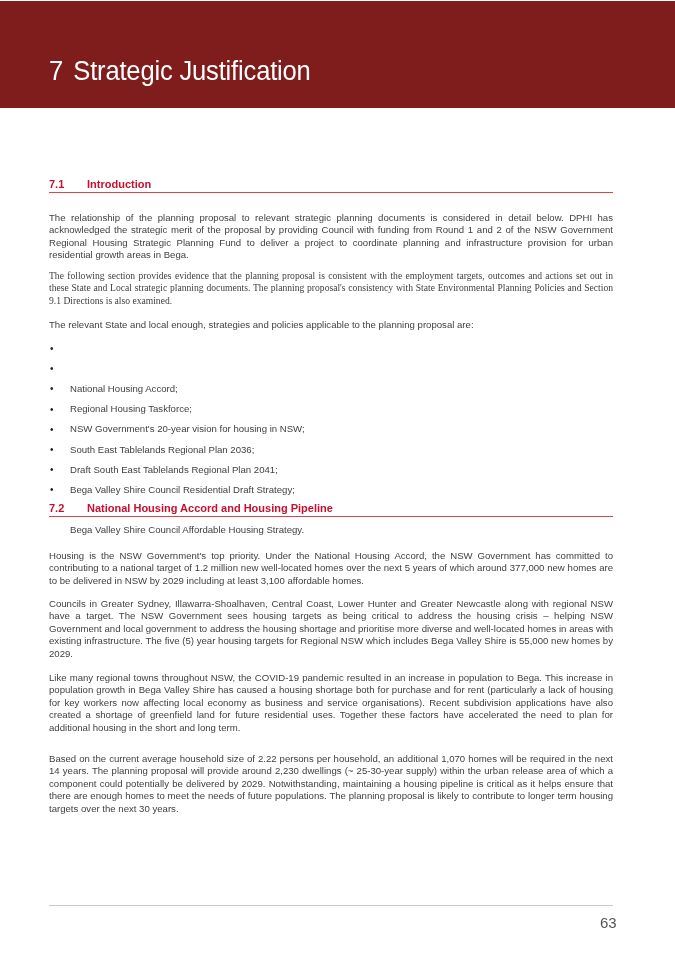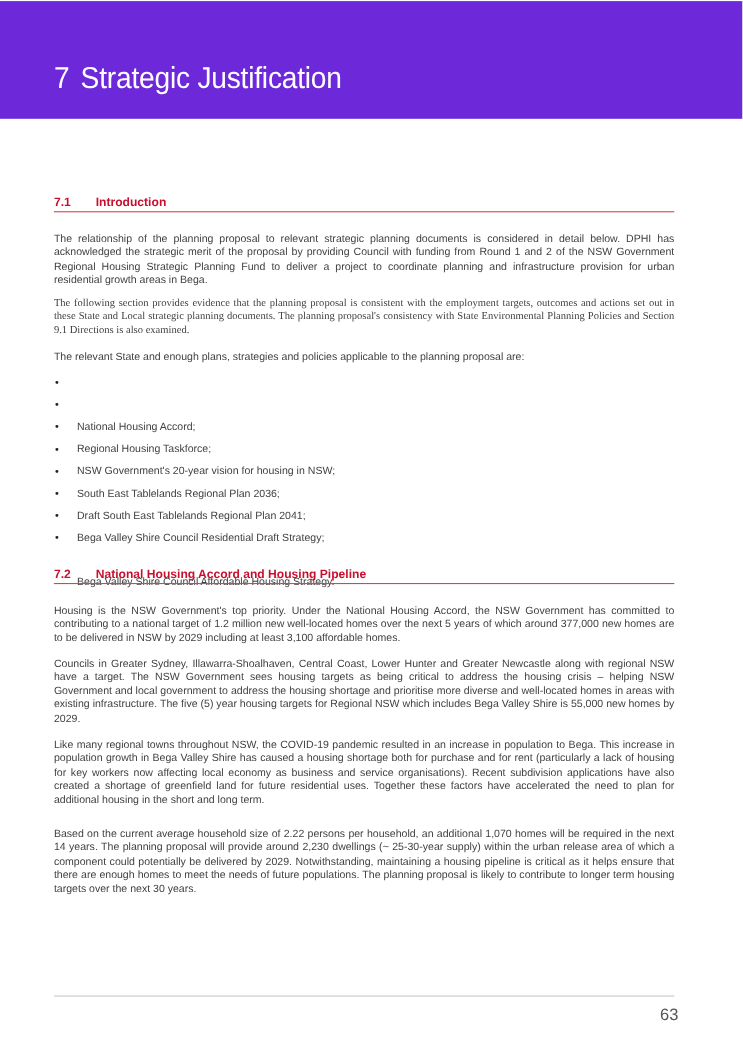--- a/index.html
+++ b/index.html
@@ -2,21 +2,21 @@
 <html><head>
 <meta charset="utf-8">
 <style>
   html, body { margin: 0; padding: 0; background: #ffffff; }
   body {
     width: 675px; height: 954px; position: relative; overflow: hidden;
     font-family: "Liberation Sans", sans-serif; color: #3c3c3c;
   }
   .banner {
     position: absolute; left: 0; top: 1px; width: 675px; height: 107px;
-    background: #6d28d9;
+    background: #7f1d1d;
   }
   .banner-title {
     position: absolute; left: 49px; top: 54px;
     font-family: "Liberation Sans", sans-serif; font-size: 27.5px; font-weight: normal;
     color: #ffffff; letter-spacing: -0.2px; white-space: nowrap;
     transform: scaleX(0.93); transform-origin: left center;
   }
   .banner-title .num { margin-right: 11px; }
   .content { position: absolute; left: 49px; top: 0; width: 564px; }
   .h2 {
@@ -57,21 +57,21 @@
 </div>
 
 <div class="content">
 
   <div class="h2" style="top:178px;">
     <span class="num">7.1</span><span>Introduction</span>
   </div>
 
   <div class="p" style="top:212px;">The relationship of the planning proposal to relevant strategic planning documents is considered in detail below. DPHI has acknowledged the strategic merit of the proposal by providing Council with funding from Round 1 and 2 of the NSW Government Regional Housing Strategic Planning Fund to deliver a project to coordinate planning and infrastructure provision for urban residential growth areas in Bega.</div>
   <div class="p" style="top:270px;font-family:Liberation Serif, serif;">The following section provides evidence that the planning proposal is consistent with the employment targets, outcomes and actions set out in these State and Local strategic planning documents. The planning proposal's consistency with State Environmental Planning Policies and Section 9.1 Directions is also examined.</div>
-  <div class="p" style="top:319px;">The relevant State and enough plans, strategies and policies applicable to the planning proposal are:</div>
+  <div class="p" style="top:319px;">The relevant State and local enough, strategies and policies applicable to the planning proposal are:</div>
 
   <ul class="bullets">
     <li>
         <span class="dot">•</span>
         <span class="txt">National Housing Accord;</span>
       </li>
     <li>
         <span class="dot">•</span>
         <span class="txt">Regional Housing Taskforce;</span>
       </li>
@@ -93,21 +93,21 @@
       </li>
     <li>
         <span class="dot">•</span>
       </li>
     <li>
         <span class="dot">•</span>
         <span class="txt">Bega Valley Shire Council Affordable Housing Strategy.</span>
       </li>
   </ul>
 
-  <div class="h2" style="top:516px;">
+  <div class="h2" style="top:502px;">
     <span class="num">7.2</span><span>National Housing Accord and Housing Pipeline</span>
   </div>
 
   <div class="p" style="top:550px;">Housing is the NSW Government's top priority.  Under the National Housing Accord, the NSW Government has committed to contributing to a national target of 1.2 million new well-located homes over the next 5 years of which around 377,000 new homes are to be delivered in NSW by 2029 including at least 3,100 affordable homes.</div>
   <div class="p" style="top:598px;">Councils in Greater Sydney, Illawarra-Shoalhaven, Central Coast, Lower Hunter and Greater Newcastle along with regional NSW have a target. The NSW Government sees housing targets as being critical to address the housing crisis – helping NSW Government and local government to address the housing shortage and prioritise more diverse and well-located homes in areas with existing infrastructure. The five (5) year housing targets for Regional NSW which includes Bega Valley Shire is 55,000 new homes by 2029.</div>
   <div class="p" style="top:672px;">Like many regional towns throughout NSW, the COVID-19 pandemic resulted in an increase in population to Bega. This increase in population growth in Bega Valley Shire has caused a housing shortage both for purchase and for rent (particularly a lack of housing for key workers now affecting local economy as business and service organisations). Recent subdivision applications have also created a shortage of greenfield land for future residential uses. Together these factors have accelerated the need to plan for additional housing in the short and long term.</div>
   <div class="p" style="top:753px;">Based on the current average household size of 2.22 persons per household, an additional 1,070 homes will be required in the next 14 years.  The planning proposal will provide around 2,230 dwellings (~ 25-30-year supply) within the urban release area of which a component could potentially be delivered by 2029.  Notwithstanding, maintaining a housing pipeline is critical as it helps ensure that there are enough homes to meet the needs of future populations. The planning proposal is likely to contribute to longer term housing targets over the next 30 years.</div>
 </div>
 
 <div class="footer-rule"></div>

